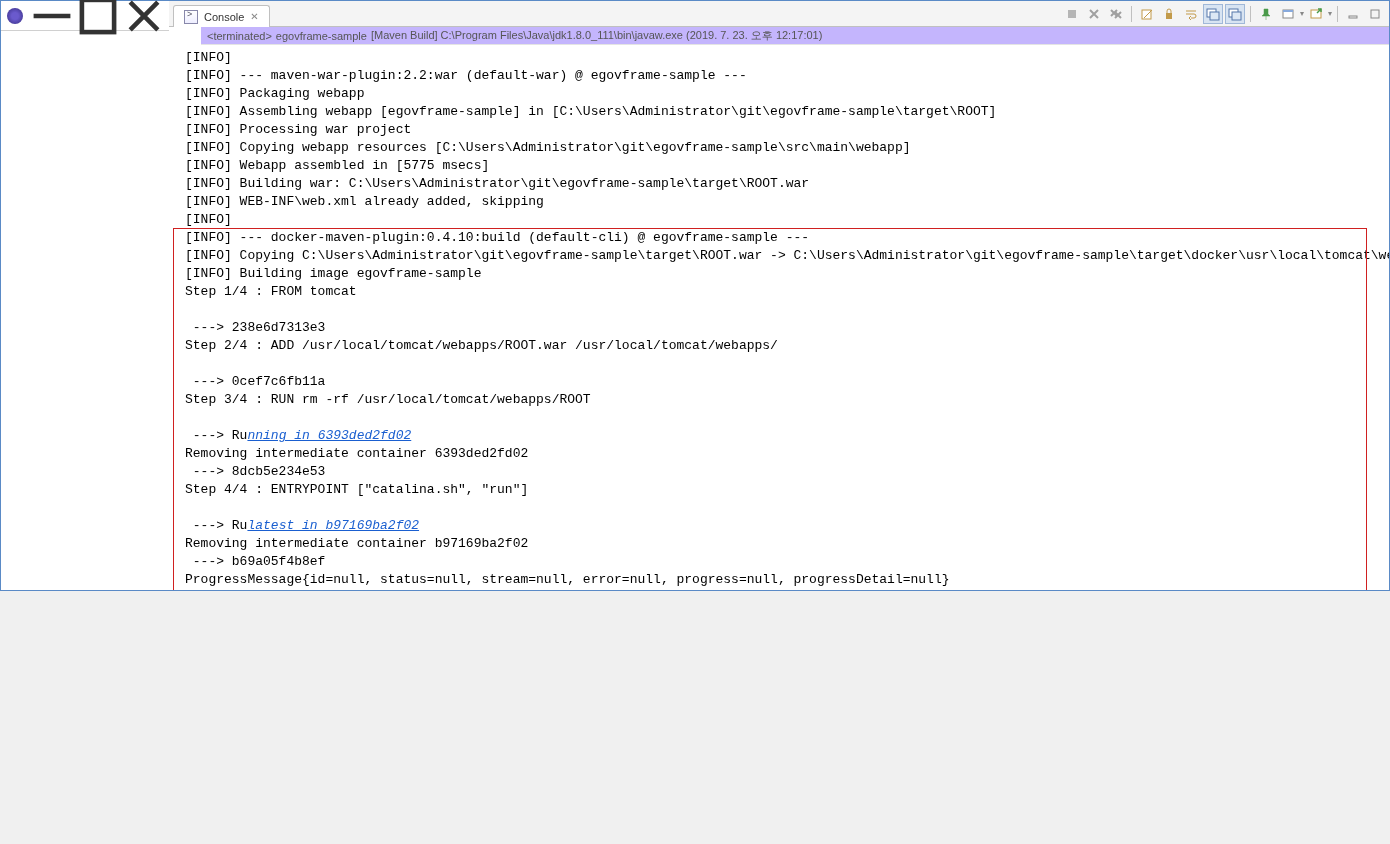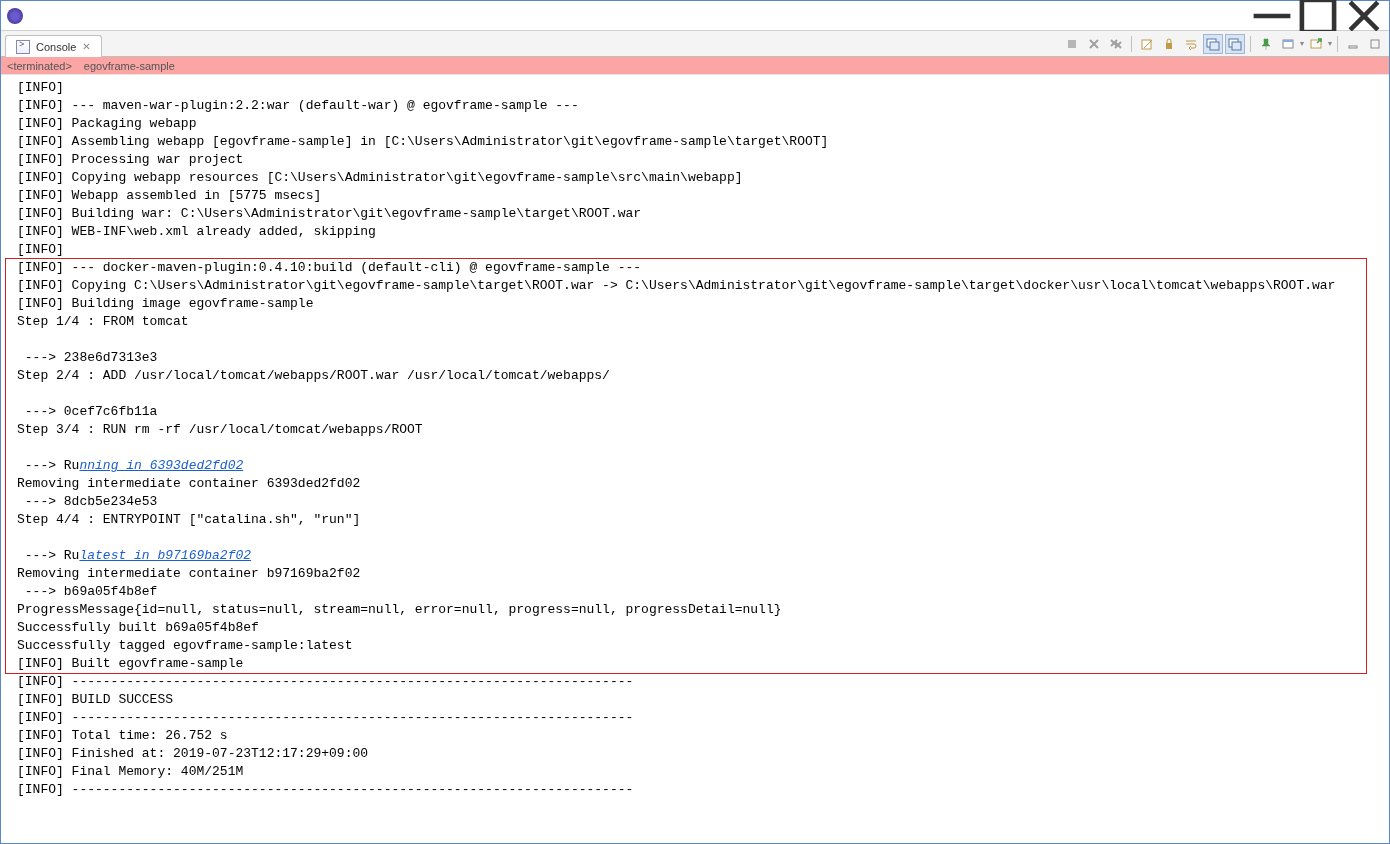--- a/index.html
+++ b/index.html
@@ -5,25 +5,24 @@
   * { box-sizing: border-box; }
   body {
     margin: 0;
     font-family: "Segoe UI", Tahoma, sans-serif;
     font-size: 12px;
     background: #f0f0f0;
     overflow: hidden;
   }
   .window {
     width: 1390px;
-    height: 844px;
+    height: 591px;
     background: #fff;
     border: 1px solid #5a8ac6;
     display: flex;
-    flex-direction: column;
   }
   .title-bar {
     height: 30px;
     background: #fff;
     display: flex;
     align-items: center;
     justify-content: space-between;
     padding: 0 2px 0 6px;
     border-bottom: 1px solid #d0d0d0;
   }
@@ -91,27 +90,28 @@
     display: flex; align-items: center; justify-content: center;
     border: 1px solid transparent;
     padding: 1px;
   }
   .tb-btn.toggled { border: 1px solid #a0b8d8; background: #d8e4f2; }
   .tb-btn svg { width: 14px; height: 14px; }
   .tb-sep { width: 1px; height: 16px; background: #c0c0c0; margin: 0 3px; }
   .status-line {
     display: flex;
     align-items: center;
-    gap: 12px;
+    gap: 4px;
     height: 18px;
     padding: 0 6px;
     font-size: 11px;
     color: #555;
-    background: #fca5a5;
+    background: #c4b5fd;
     border-bottom: 1px solid #e4e4e4;
+    margin-left: 32px;
   }
   .console-body {
     flex: 1;
     background: #fff;
     position: relative;
     overflow: hidden;
   }
   .console-scroll {
     position: absolute;
     inset: 0;
@@ -251,20 +251,21 @@
             <svg viewBox="0 0 14 14">
               <rect x="3" y="3" width="8" height="8" fill="none" stroke="#888"></rect>
             </svg>
           </div>
       </div>
     </div>
 
     <div class="status-line">
       <span>&lt;terminated&gt;</span>
       <span>egovframe-sample</span>
+      <span>[Maven Build] C:\Program Files\Java\jdk1.8.0_111\bin\javaw.exe (2019. 7. 23. 오후 12:17:01)</span>
     </div>
 
     <div class="console-body">
       <div class="console-scroll">
         <div id="logc" class="log-content">[INFO]
 [INFO] --- maven-war-plugin:2.2:war (default-war) @ egovframe-sample ---
 [INFO] Packaging webapp
 [INFO] Assembling webapp [egovframe-sample] in [C:\Users\Administrator\git\egovframe-sample\target\ROOT]
 [INFO] Processing war project
 [INFO] Copying webapp resources [C:\Users\Administrator\git\egovframe-sample\src\main\webapp]

